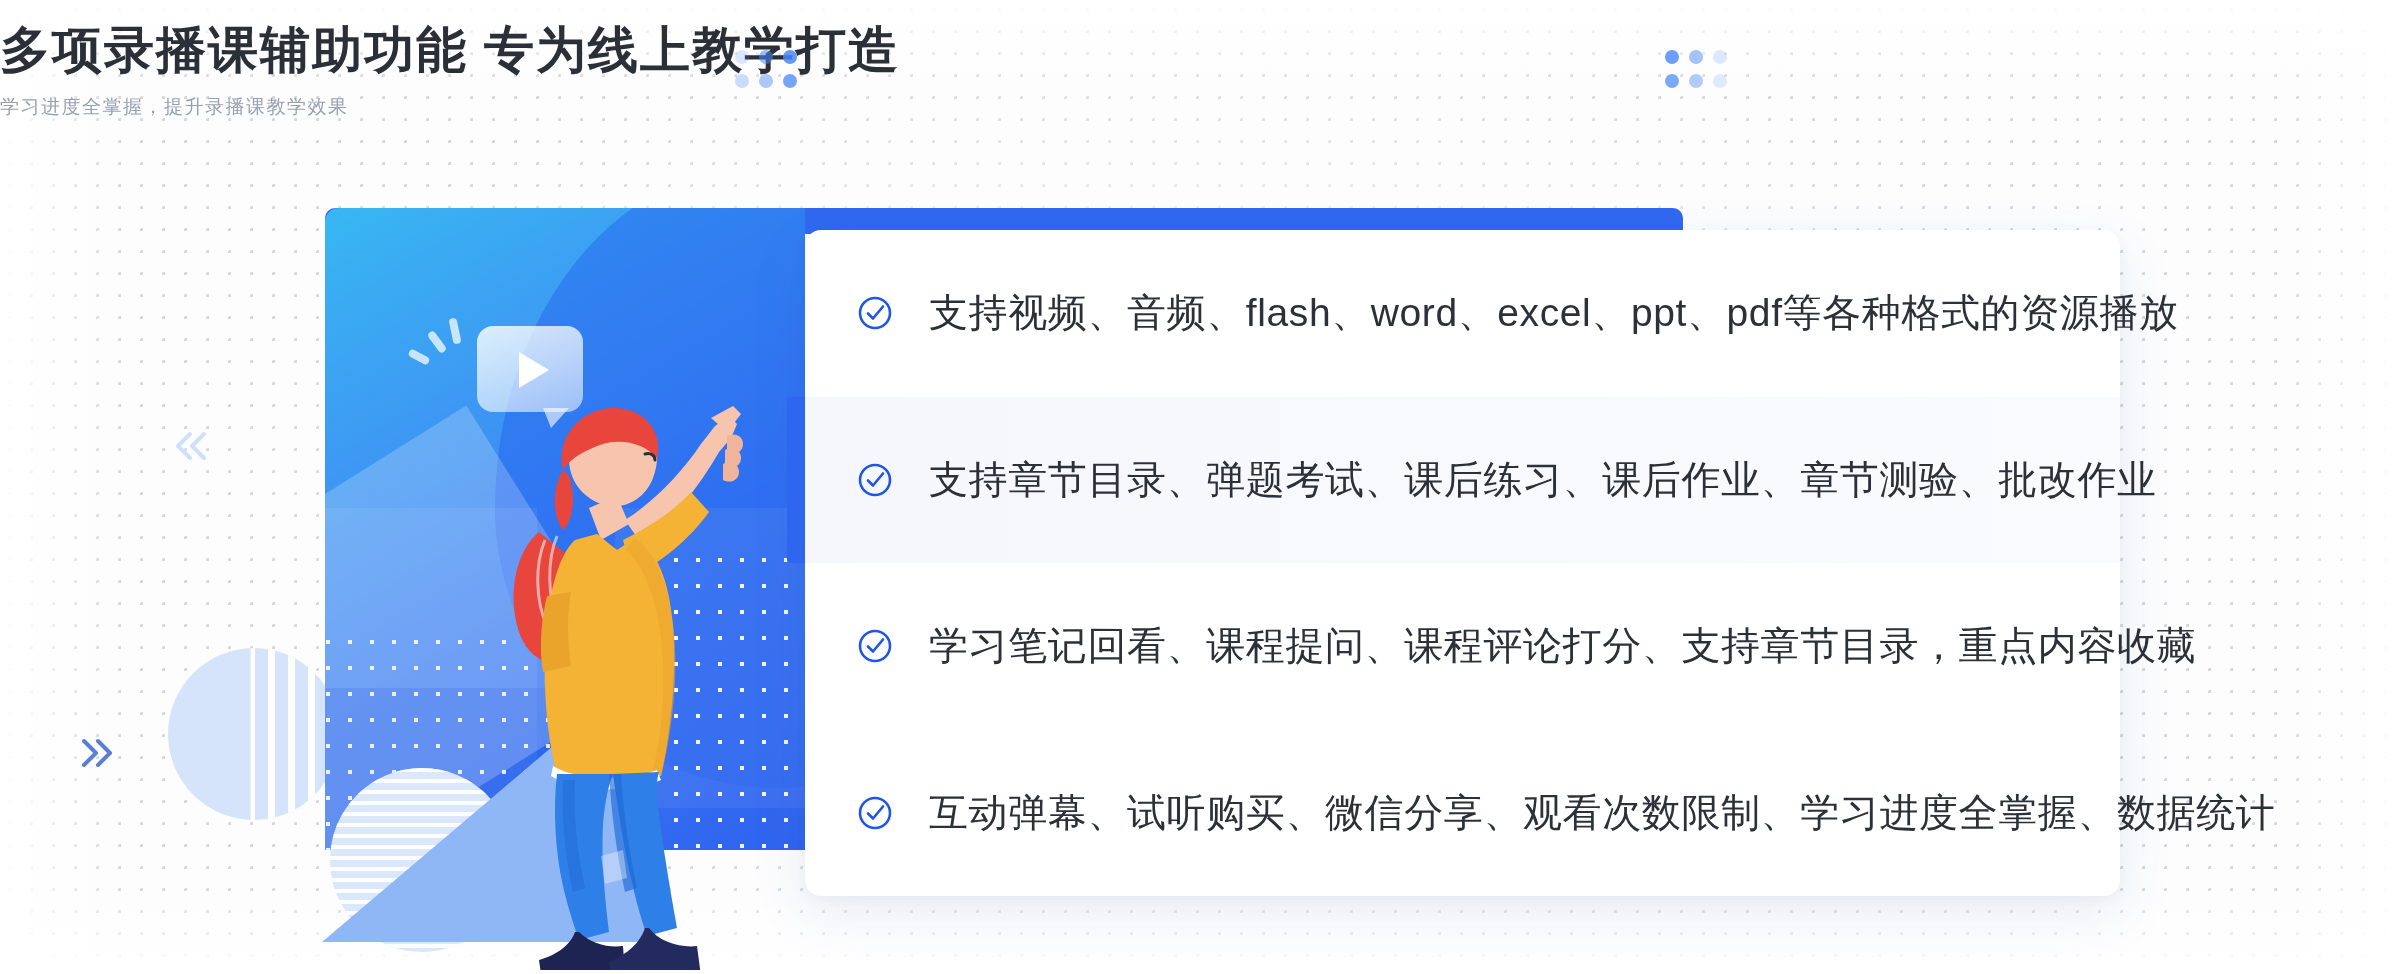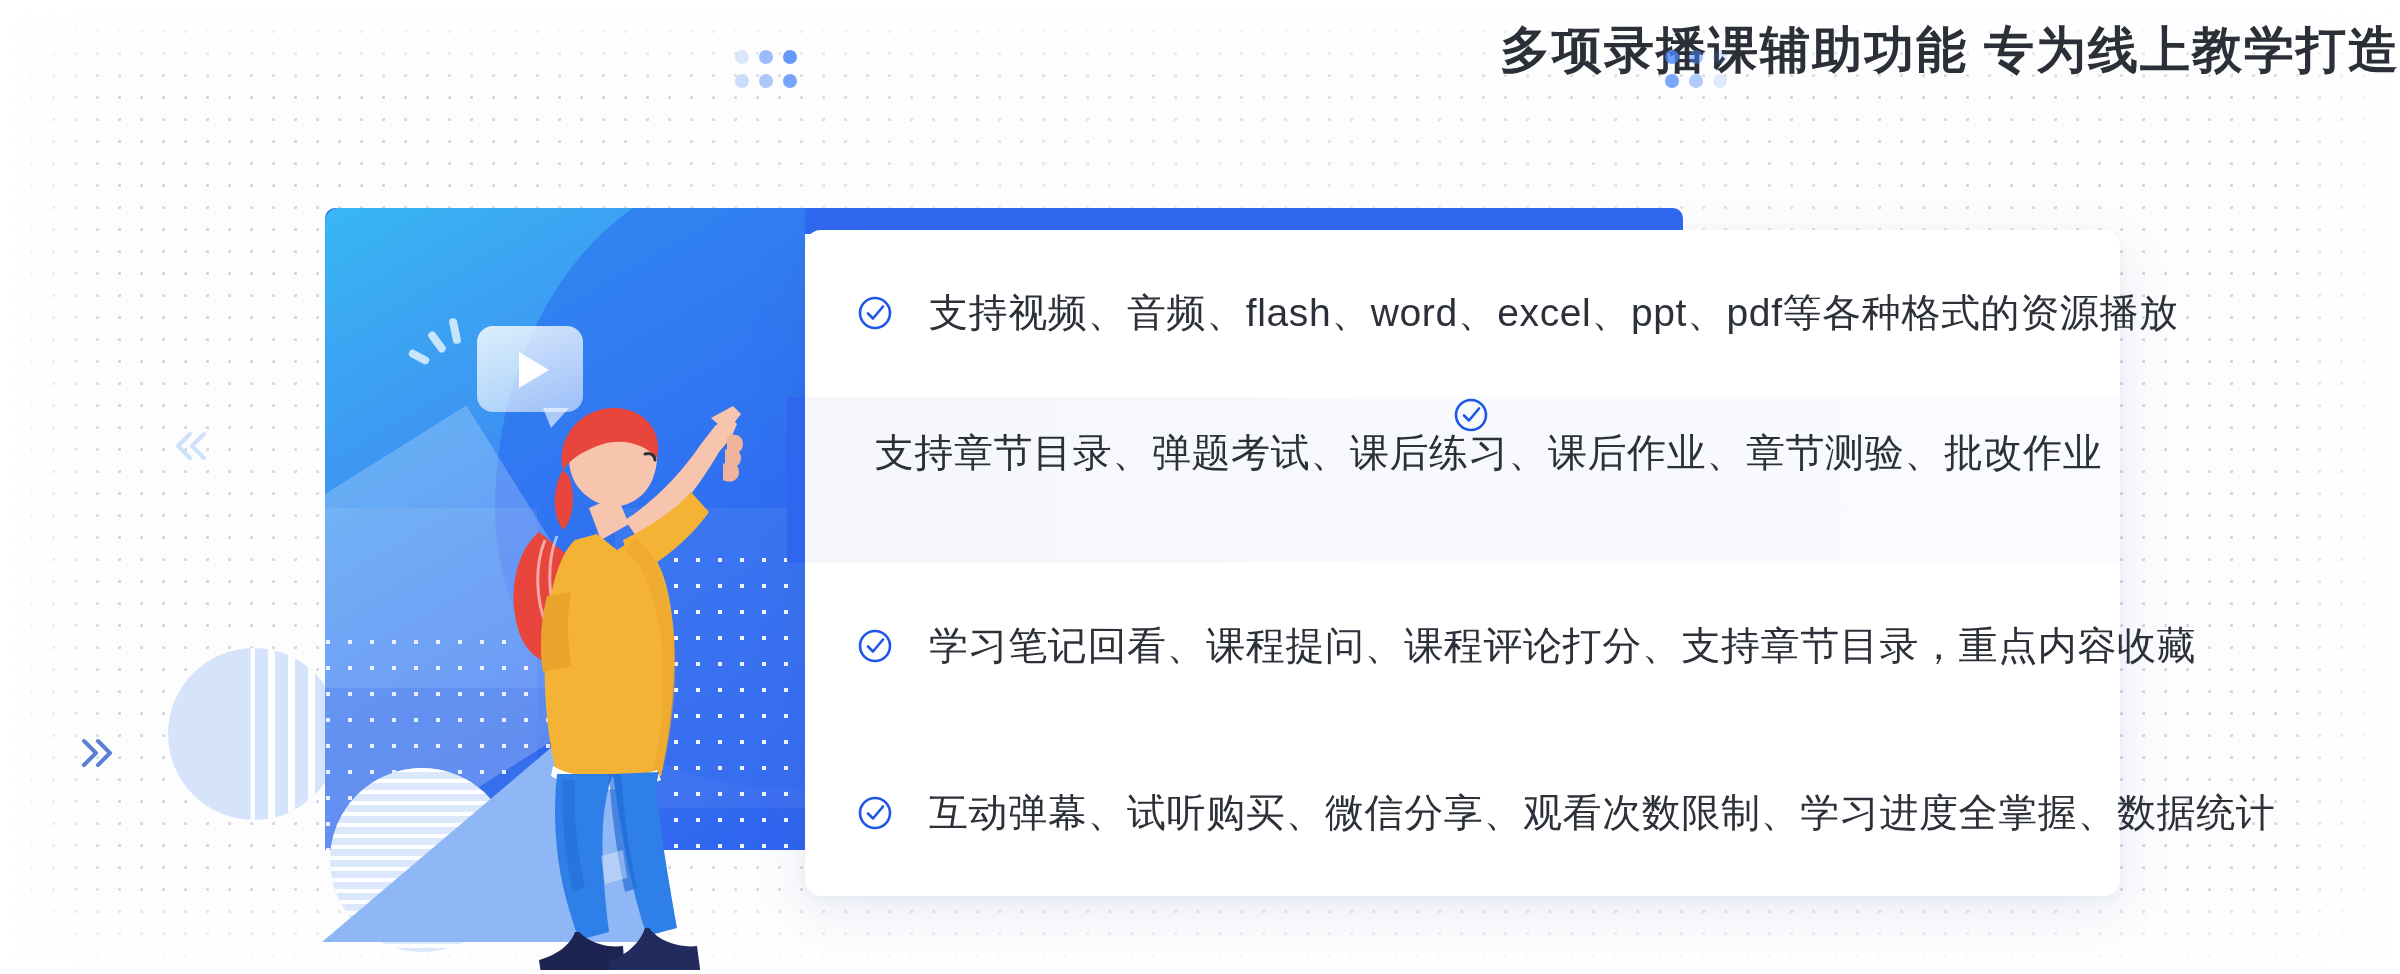--- a/index.html
+++ b/index.html
@@ -57,21 +57,21 @@
     left: 0; right: 0; bottom: 0; height: 90px;
     background: linear-gradient(to top, #ffffff 0%, rgba(255,255,255,0) 100%);
   }
 
   
   .header {
     position: absolute;
     top: 18px;
     left: 0;
     width: 2400px;
-    text-align: right;
+    text-align: left;
     z-index: 20;
   }
   .header-title {
     font-size: 50px;
     font-weight: 700;
     color: #2b2f38;
     letter-spacing: 2px;
     line-height: 64px;
     margin: 0;
     white-space: nowrap;
@@ -340,21 +340,20 @@
   .feature-row {
     position: relative;
     flex: 1 1 0;
     display: flex;
     align-items: center;
     padding-left: 52px;
     box-sizing: border-box;
   }
   .feature-row.active {
     background: linear-gradient(to right, #f5f7fc 0%, #f7f9fd 55%, #fafbfe 100%);
-    flex-direction: column;
   }
   .feature-row.active .row-tab {
     position: absolute;
     left: -18px;
     top: 0;
     bottom: 0;
     width: 18px;
     background: #2f66ef;
     border-radius: 3px 0 0 3px;
     z-index: -1;
@@ -397,20 +396,21 @@
     <i></i>
       <i></i>
       <i></i>
       <i></i>
       <i></i>
       <i></i>
   </div>
 
   <div class="header">
     <div class="header-title">多项录播课辅助功能 专为线上教学打造</div>
+    <div class="header-sub">学习进度全掌握，提升录播课教学效果</div>
   </div>
 
   <div class="blue-topbar"></div>
 
   <div class="deco-circle-striped">
     <div class="stripes"></div>
   </div>
 
   <div class="chev-outside">
     <svg width="44" height="36" viewBox="0 0 44 36" fill="none">

